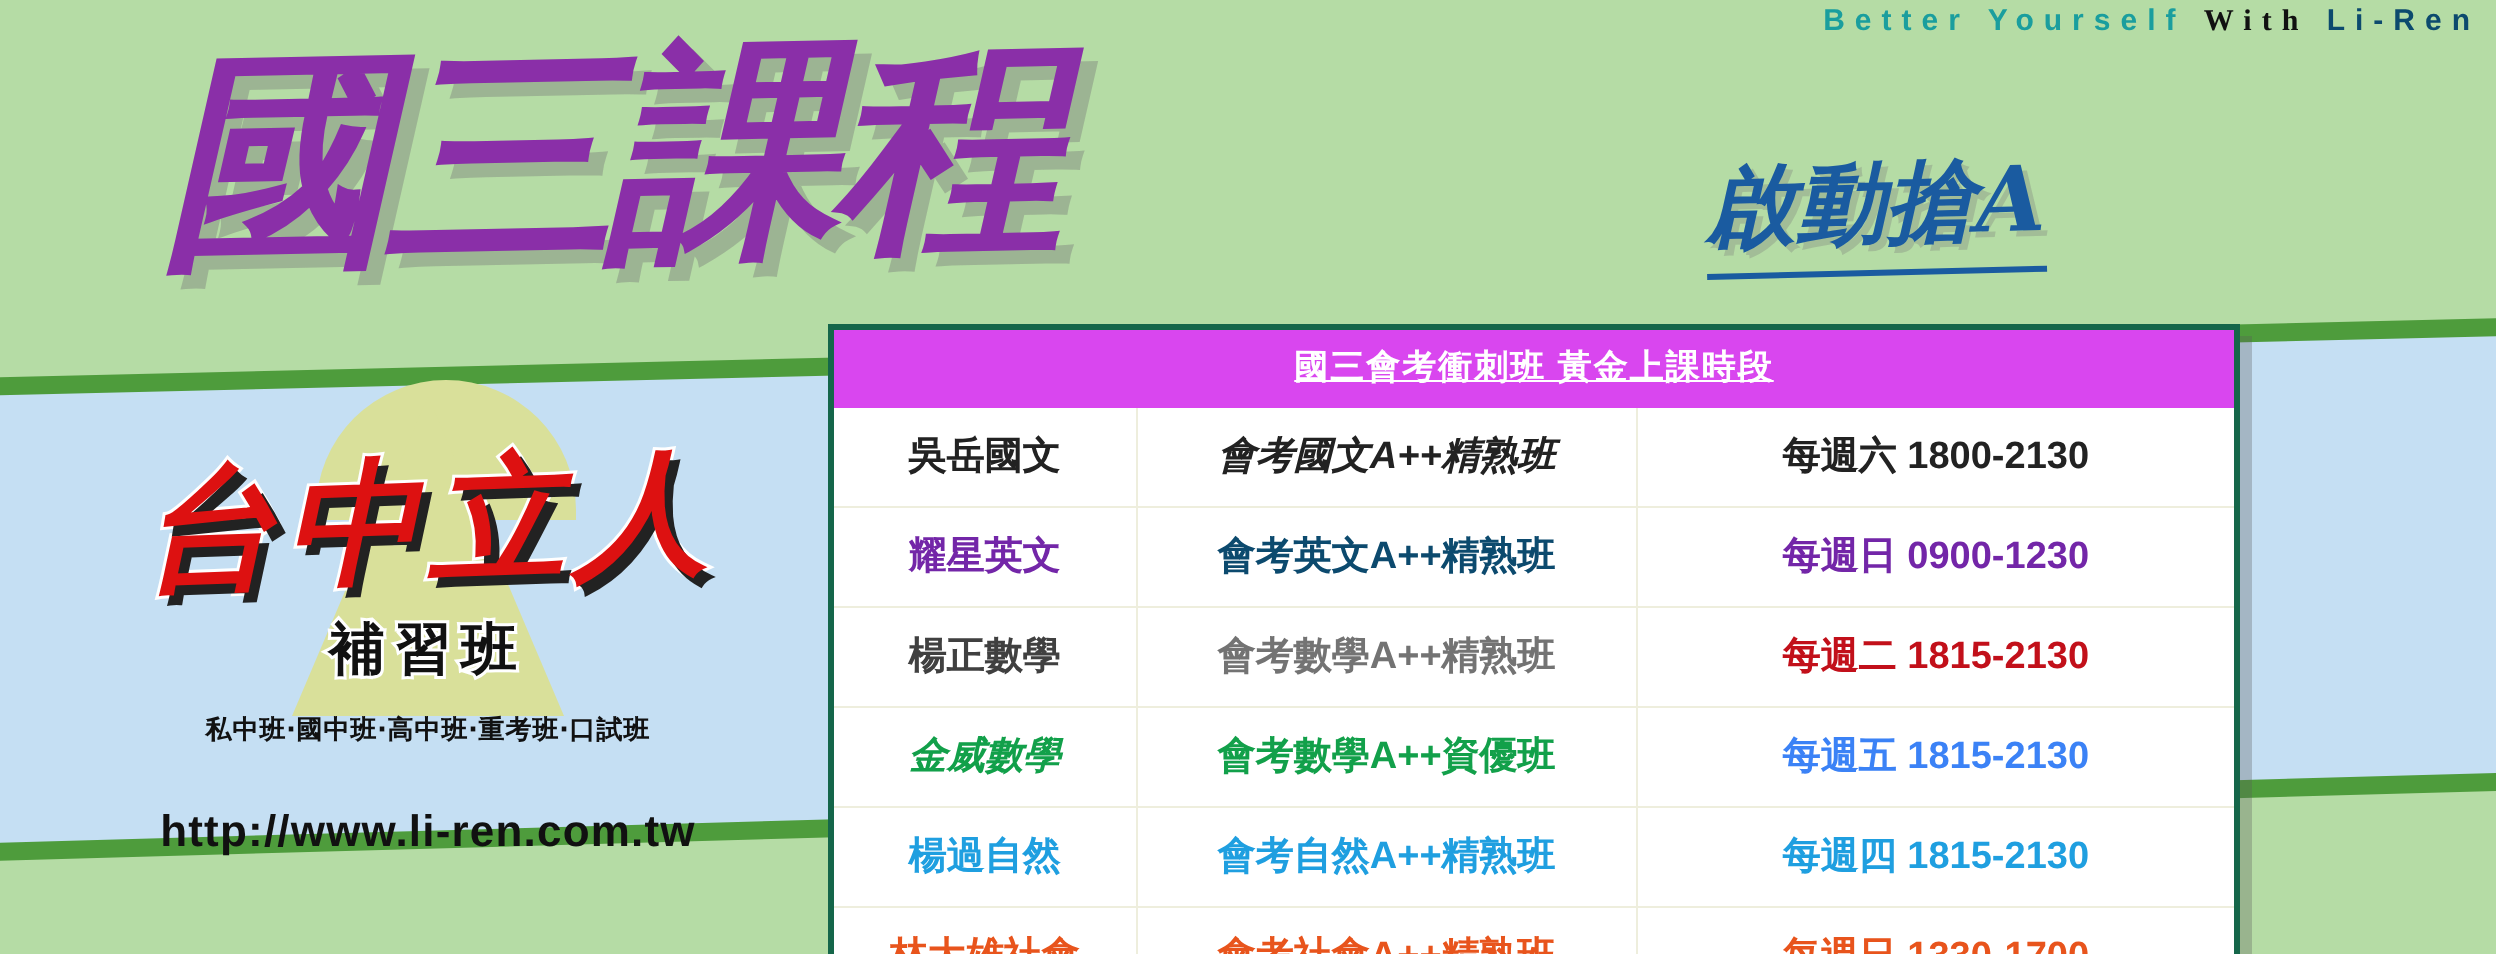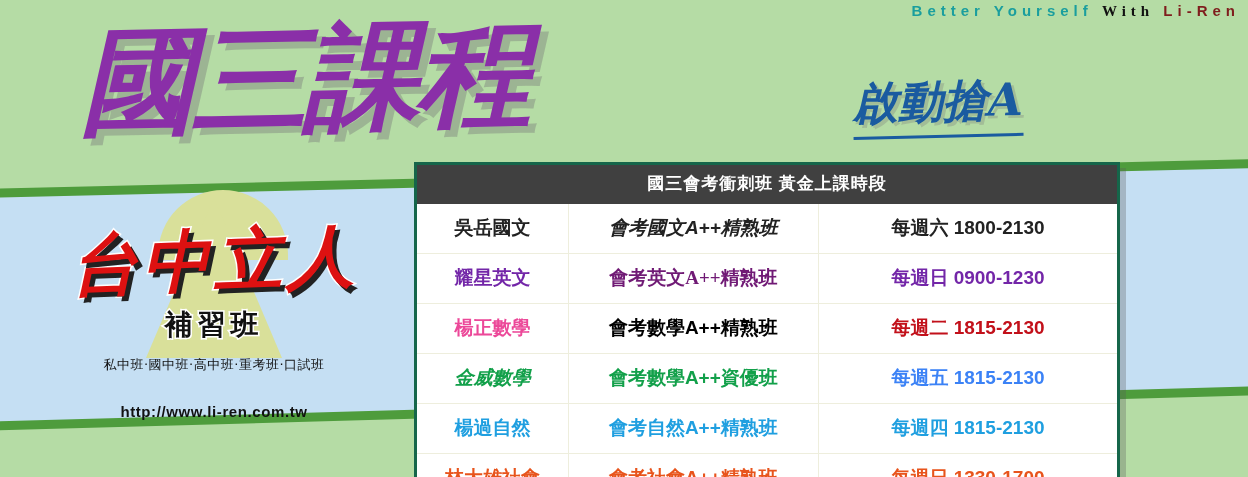--- a/index.html
+++ b/index.html
@@ -168,21 +168,21 @@
     -webkit-text-stroke: 3px #ffffff;
     paint-order: stroke fill;
   }
   #logo-tags {
     position: absolute;
     left: 0px;
     top: 158px;
     width: 380px;
     text-align: center;
     font-size: 13px;
-    font-weight: normal;
+    font-weight: bold;
     color: #111111;
     letter-spacing: 0.5px;
     white-space: nowrap;
   }
   #logo-exp {
     position: absolute;
     left: 0px;
     top: 183px;
     width: 380px;
     text-align: center;
@@ -191,21 +191,21 @@
     color: #0d1b33;
     letter-spacing: 2px;
     white-space: nowrap;
   }
   #logo-url {
     position: absolute;
     left: 0px;
     top: 205px;
     width: 380px;
     text-align: center;
-    font-size: 15px;
+    font-size: 22px;
     font-weight: bold;
     color: #111111;
     letter-spacing: 0.6px;
     white-space: nowrap;
   }
 
   
   #schedule-wrap {
     position: absolute;
     left: 414px;
@@ -253,21 +253,21 @@
 <div id="banner" style="background: rgb(197, 223, 243);">
 
   <div class="band" id="band-top" style="background: rgb(181, 220, 165);"></div>
   <div class="band" id="band-top-line" style="background: rgb(78, 156, 60);"></div>
   <div class="band" id="band-bottom-line" style="background: rgb(78, 156, 60);"></div>
   <div class="band" id="band-bottom" style="background: rgb(181, 220, 165);"></div>
 
   <div id="tagline">
     <span class="t-teal" style="color: rgb(26, 158, 158);">Better Yourself</span>
     <span class="t-black" style="color: rgb(17, 17, 17);">With</span>
-    <span class="t-white" style="color: #7f1d1d;">Li-Ren</span>
+    <span class="t-white" style="color: #0c4a6e;">Li-Ren</span>
   </div>
 
   <div id="headline" style="color: rgb(138, 47, 168);">國三課程</div>
   <div id="subhead" style="color: rgb(26, 91, 160); border-bottom-color: rgb(26, 91, 160);">啟動搶A</div>
 
   <div id="logo">
     <div id="logo-a2" style="background: rgb(217, 224, 154);"></div>
     <div id="logo-a" style="border-bottom-color: rgb(217, 224, 154);"></div>
     <div id="logo-main" style="color: rgb(221, 17, 17);">台中立人</div>
     <div id="logo-sub">補習班</div>
@@ -277,37 +277,37 @@
 
   <div id="schedule-wrap" style="border-color: rgb(21, 102, 74);">
     <table id="schedule">
       <colgroup>
         <col class="c1">
           <col class="c2">
           <col class="c3">
       </colgroup>
       <thead>
         <tr>
-          <th colspan="3" style="background: #404040;">國三會考衝刺班  黃金上課時段</th>
+          <th colspan="3" style="background: #d946ef; text-decoration: underline;">國三會考衝刺班  黃金上課時段</th>
         </tr>
       </thead>
       <tbody id="schedule-body">
           <tr>
             <td style="color: rgb(34, 34, 34);">吳岳國文</td>
             <td style="color: rgb(34, 34, 34); font-style: italic;">會考國文A++精熟班</td>
             <td style="color: rgb(34, 34, 34);">每週六 1800-2130</td>
           </tr>
           <tr>
             <td style="color: rgb(115, 38, 168);">耀星英文</td>
-            <td style="color: #701a75; font-family: Liberation Serif, serif;">會考英文A++精熟班</td>
+            <td style="color: #0c4a6e;">會考英文A++精熟班</td>
             <td style="color: rgb(115, 38, 168);">每週日 0900-1230</td>
           </tr>
           <tr>
-            <td style="color: #ec4899; text-align: center;">楊正數學</td>
-            <td style="color: #000000;">會考數學A++精熟班</td>
+            <td style="color: #404040; text-align: center;">楊正數學</td>
+            <td style="color: #737373;">會考數學A++精熟班</td>
             <td style="color: rgb(194, 16, 26);">每週二 1815-2130</td>
           </tr>
           <tr>
             <td style="color: rgb(18, 160, 74); font-style: italic;">金威數學</td>
             <td style="color: rgb(18, 160, 74);">會考數學A++資優班</td>
             <td style="color: #3b82f6;">每週五 1815-2130</td>
           </tr>
           <tr>
             <td style="color: rgb(31, 159, 224);">楊過自然</td>
             <td style="color: rgb(31, 159, 224);">會考自然A++精熟班</td>

